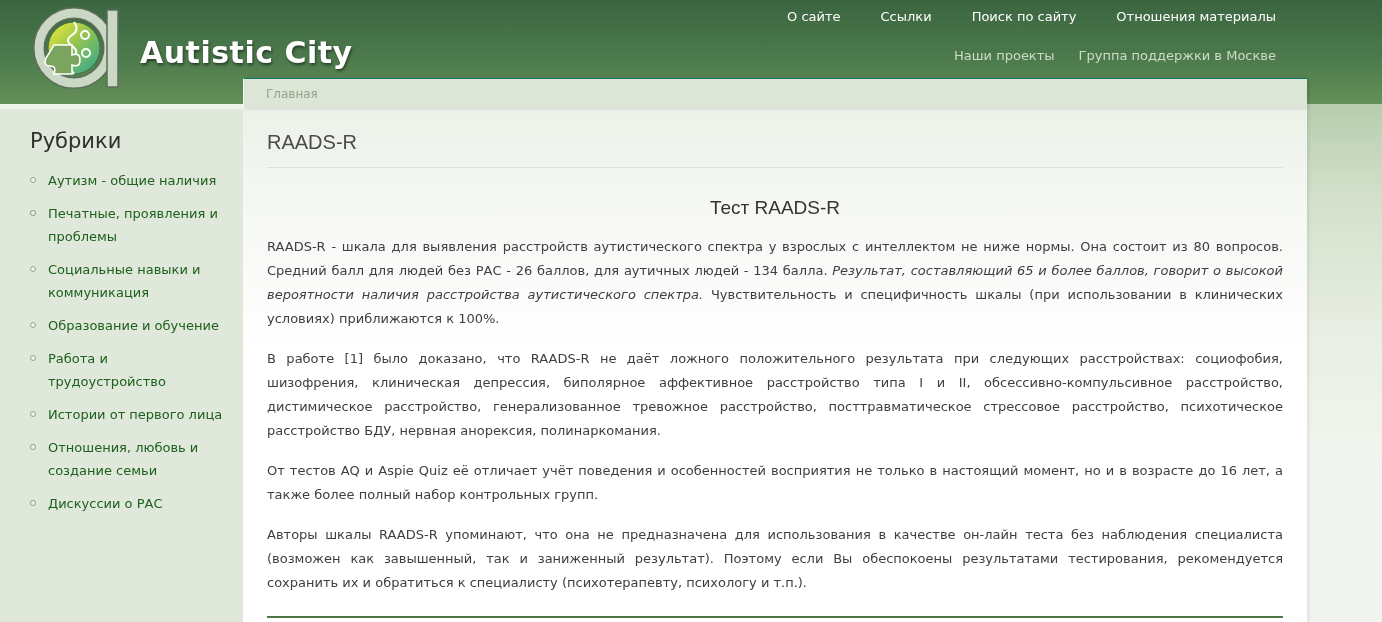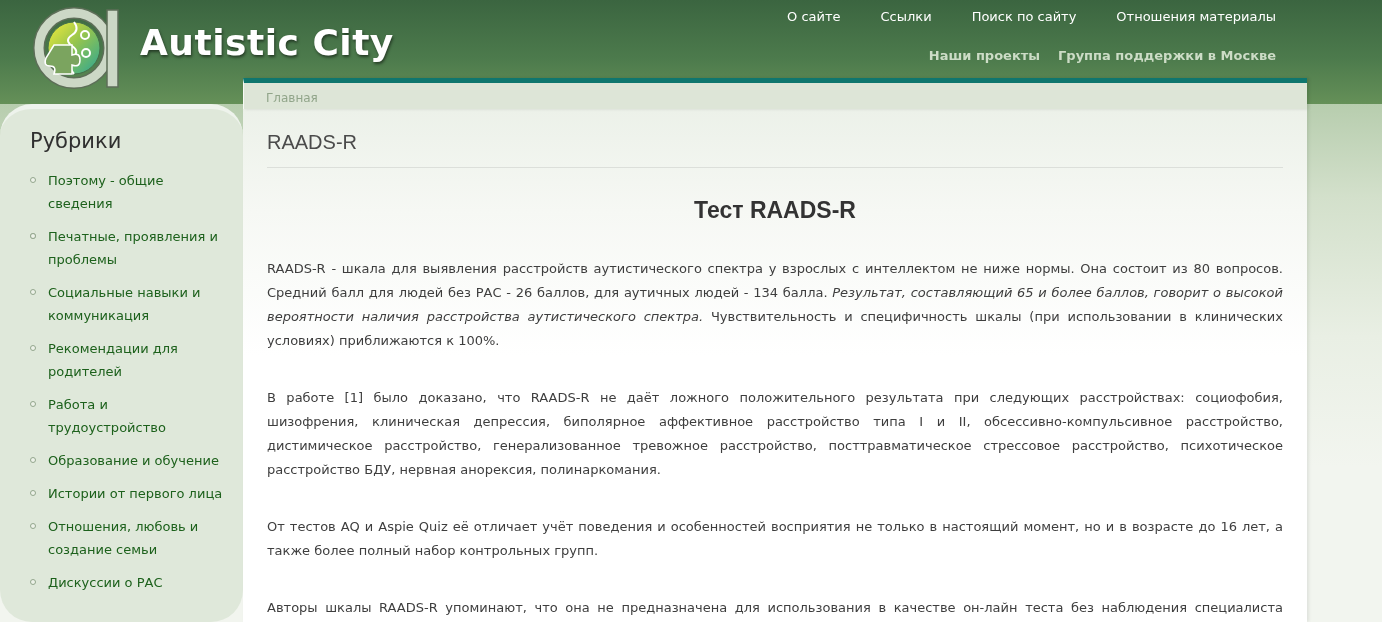--- a/index.html
+++ b/index.html
@@ -12,52 +12,52 @@
     background:linear-gradient(180deg,#b7cdae 0%,#d3e0cb 18%,#e9efe4 45%,#f2f5ef 70%);
   }
 
   
   .header{
     position:absolute; left:0; top:0; width:1382px; height:104px; z-index:1;
     background:linear-gradient(180deg,#3b6540 0%,#4c7a4c 55%,#659058 100%);
   }
   .logo{ position:absolute; left:30px; top:5px; cursor:pointer; }
   .site-title{
-    position:absolute; left:140px; top:22px;
-    font-size:36px; font-weight:bold; color:#ffffff; letter-spacing:0.5px;
+    position:absolute; left:140px; top:35px;
+    font-size:30px; font-weight:bold; color:#ffffff; letter-spacing:0.5px;
     text-shadow:1px 2px 3px rgba(0,0,0,0.5); cursor:pointer;
   }
   .top-nav{
     position:absolute; right:106px; top:9px; display:flex; gap:40px; white-space:nowrap;
   }
   .top-nav a{
     color:#ffffff; font-size:13px; font-weight:normal; text-decoration:none; cursor:pointer;
   }
   .sec-nav{
-    position:absolute; right:106px; top:48px; display:flex; gap:18px; white-space:nowrap;font-weight:bold;
+    position:absolute; right:106px; top:48px; display:flex; gap:24px; white-space:nowrap;
   }
   .sec-nav a{
     color:#ccdcc6; font-size:13px; text-decoration:none; cursor:pointer;
   }
 
   
   .breadcrumb-bar{
     position:absolute; left:243px; top:78px; width:1064px; height:31px; z-index:3;
-    background:#dde5d7; border-top:5px solid #0f766e; border-left:1px solid #f8faf6;
+    background:#dde5d7; border-top:1px solid #0f766e; border-left:1px solid #f8faf6;
     box-shadow:2px 0 3px rgba(0,0,0,0.12);
   }
   .breadcrumb-bar a{
     display:inline-block; margin:8px 0 0 22px;
     font-size:12px; color:#91a58a; text-decoration:none; cursor:pointer;
   }
 
   
   .sidebar{
     position:absolute; left:0; top:104px; width:243px; height:518px; z-index:2;
-    background:#dfe8da; border-top:5px solid #eef3ec; padding:20px 14px 0 30px;border-radius:32px;
+    background:#dfe8da; border-top:5px solid #eef3ec; padding:20px 14px 0 30px;
   }
   .sidebar h2{
     font-size:21px; font-weight:normal; color:#303030; margin-bottom:16px;
   }
   .side-list{ list-style:none; }
   .side-item{
     position:relative; padding-left:18px; margin-bottom:10px;
     font-size:13px; line-height:23px;
   }
   .bullet{
@@ -72,26 +72,26 @@
     background:linear-gradient(180deg,#ecf1e9 0%,#f6f8f4 20%,#ffffff 48%);
     padding:0 24px; box-shadow:2px 0 3px rgba(0,0,0,0.08);
   }
   .page-title{
     font-family:"Liberation Sans", sans-serif;
     font-size:20px; font-weight:normal; color:#4b4b4b;
     padding:22px 0 13px 0; border-bottom:1px solid #dcdfda;
   }
   .article-title{
     font-family:"Liberation Sans", sans-serif;
-    font-size:23px; font-weight:bold; color:#333333;
+    font-size:19px; font-weight:normal; color:#333333;
     text-align:center; margin-top:29px;
   }
   .content p{
     font-size:13px; line-height:24px; color:#3e3e3e;
-    text-align:justify; margin-top:33px;
+    text-align:justify; margin-top:16px;
   }
   .content p .em{ font-style:italic; }
 
   .results-separator{
     margin-top:21px; border-top:2px solid #4d774b; height:0;
   }
 </style>
 </head>
 <body>
 
@@ -132,27 +132,26 @@
   </nav>
 </div>
 
 <div class="breadcrumb-bar">
   <a>Главная</a>
 </div>
 
 <aside class="sidebar">
   <h2>Рубрики</h2>
   <ul class="side-list">
-    <li class="side-item"><span class="bullet"></span><a>Поэтому - общие сведения</a></li>
+    <li class="side-item"><span class="bullet"></span><a>Аутизм - общие наличия</a></li>
     <li class="side-item"><span class="bullet"></span></li>
     <li class="side-item"><span class="bullet"></span><a>Печатные, проявления и проблемы</a></li>
     <li class="side-item"><span class="bullet"></span><a>Социальные навыки и коммуникация</a></li>
-    <li class="side-item"><span class="bullet"></span><a>Рекомендации для родителей</a></li>
+    <li class="side-item"><span class="bullet"></span><a>Образование и обучение</a></li>
     <li class="side-item"><span class="bullet"></span><a>Работа и трудоустройство</a></li>
-    <li class="side-item"><span class="bullet"></span><a>Образование и обучение</a></li>
     <li class="side-item"><span class="bullet"></span><a>Истории от первого лица</a></li>
     <li class="side-item"><span class="bullet"></span><a>Отношения, любовь и создание семьи</a></li>
     <li class="side-item"><span class="bullet"></span><a>Дискуссии о РАС</a></li>
 
   </ul>
 </aside>
 
 <main class="content">
   <h1 class="page-title">RAADS-R</h1>
   <h2 class="article-title">Тест RAADS-R</h2>

